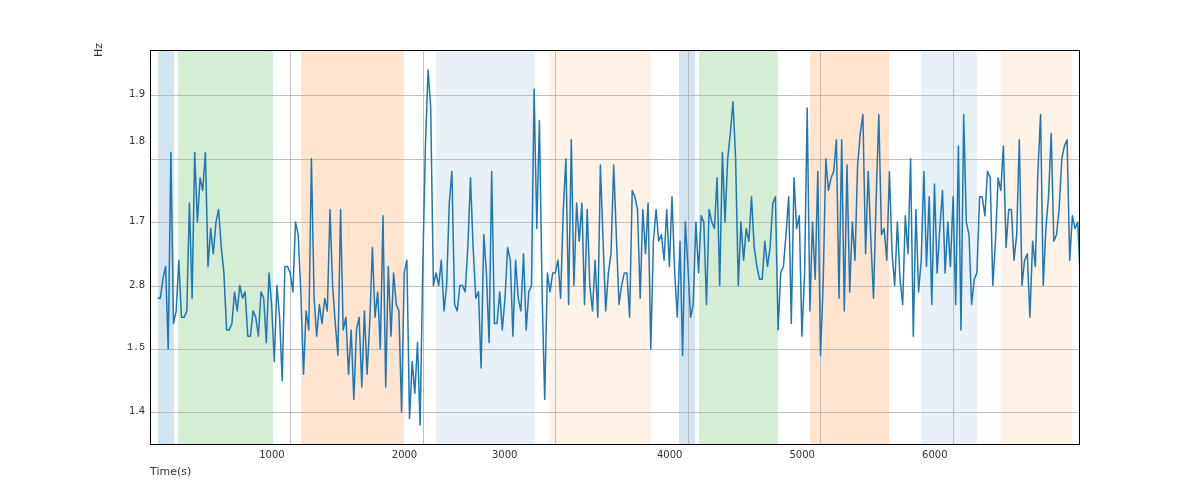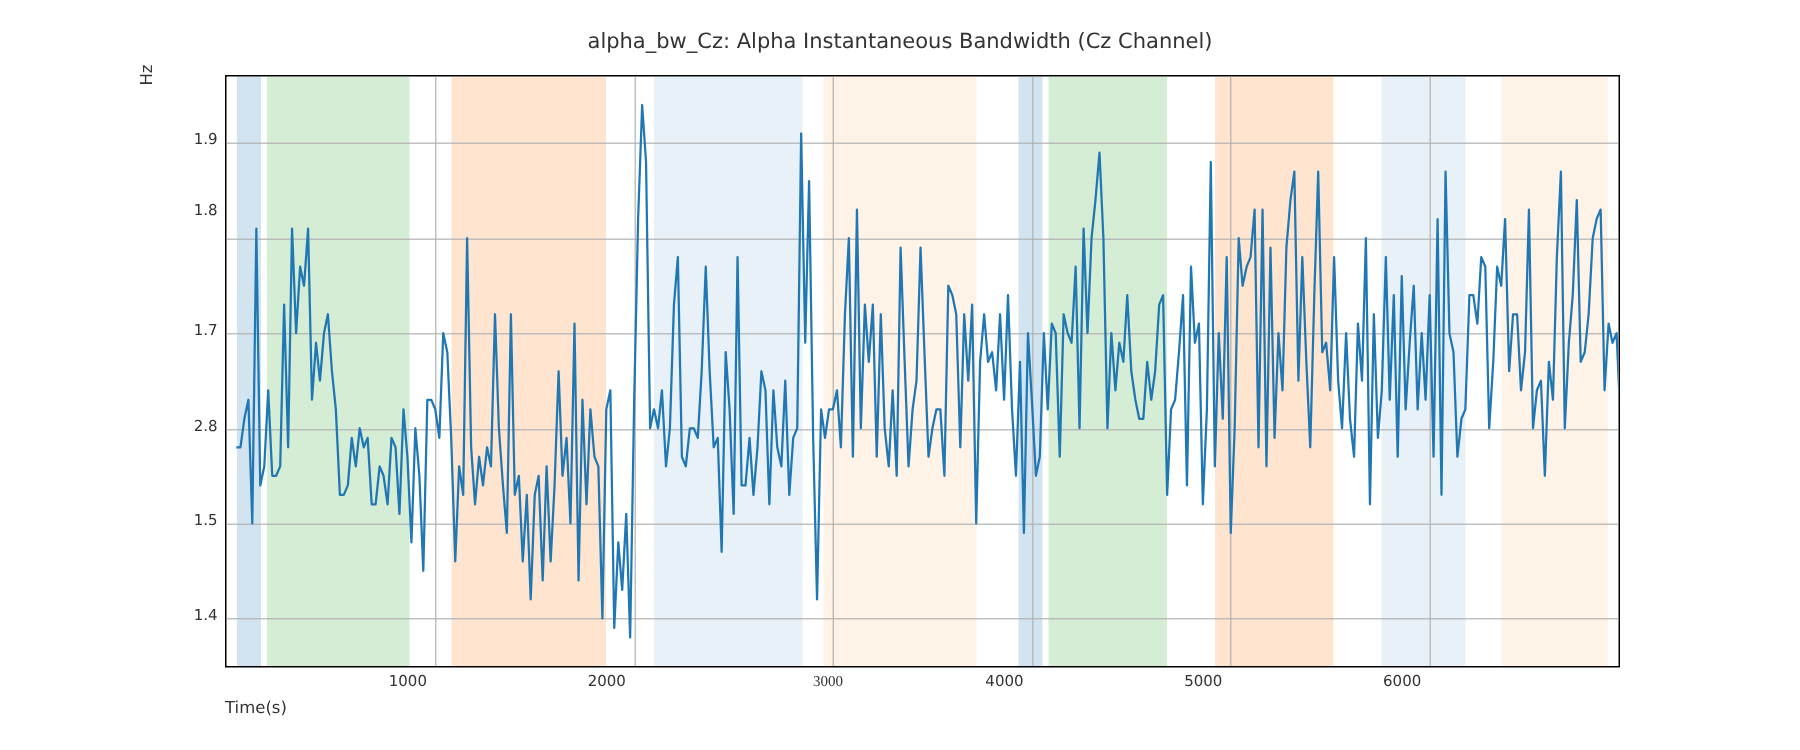--- a/index.html
+++ b/index.html
@@ -101,21 +101,20 @@
     height: 0;
     border-top: 1px solid #b0b0b0;
     opacity: 0.8;
   }
 </style>
 </head>
 <body>
 
 <div class="figure">
 
-  <div class="title">alpha_bw_Cz: Alpha Instantaneous Bandwidth (Cz Channel)</div>
 
   <div class="ylabel">Hz</div>
   <div class="xlabel">Time(s)</div>
 
   <div class="axes" id="axes">
 
   <div class="span-rect" style="left: 6.62857px; width: 15.9086px; background: rgb(31, 119, 180); opacity: 0.2;"></div>
       <div class="span-rect" style="left: 26.5143px; width: 95.4514px; background: rgb(44, 160, 44); opacity: 0.2;"></div>
       <div class="span-rect" style="left: 149.806px; width: 103.406px; background: rgb(255, 127, 14); opacity: 0.2;"></div>
       <div class="span-rect" style="left: 285.029px; width: 99.4286px; background: rgb(31, 119, 180); opacity: 0.1;"></div>
@@ -138,27 +137,27 @@
       <div class="gridline-h" style="top: 107.758px;"></div>
       <div class="gridline-h" style="top: 44.371px;"></div>
       <svg class="plot" viewBox="0 0 928 393">
         <path d="M6.6 247.2 L9.3 247.2 L11.9 228.2 L14.6 215.5 L17.2 297.9 L19.9 101.4 L22.5 272.6 L25.2 259.9 L27.8 209.2 L30.5 266.2 L33.1 266.2 L35.8 259.9 L38.4 152.1 L41.1 247.2 L43.7 101.4 L46.4 171.1 L49.1 126.8 L51.7 139.5 L54.4 101.4 L57.0 215.5 L59.7 177.5 L62.3 202.8 L65.0 171.1 L67.6 158.5 L70.3 196.5 L72.9 221.9 L75.6 278.9 L78.2 278.9 L80.9 272.6 L83.5 240.9 L86.2 259.9 L88.8 234.5 L91.5 247.2 L94.1 240.9 L96.8 285.2 L99.4 285.2 L102.1 259.9 L104.7 266.2 L107.4 285.2 L110.0 240.9 L112.7 247.2 L115.3 291.6 L118.0 221.9 L120.6 253.5 L123.3 310.6 L125.9 234.5 L128.6 266.2 L131.2 329.6 L133.9 215.5 L136.5 215.5 L139.2 221.9 L141.9 240.9 L144.5 171.1 L147.2 183.8 L149.8 240.9 L152.5 323.3 L155.1 259.9 L157.8 278.9 L160.4 107.8 L163.1 247.2 L165.7 285.2 L168.4 253.5 L171.0 272.6 L173.7 247.2 L176.3 259.9 L179.0 158.5 L181.6 234.5 L184.3 272.6 L186.9 304.3 L189.6 158.5 L192.2 278.9 L194.9 266.2 L197.5 323.3 L200.2 278.9 L202.8 348.6 L205.5 278.9 L208.1 266.2 L210.8 336.0 L213.4 259.9 L216.1 323.3 L218.7 272.6 L221.4 196.5 L224.0 266.2 L226.7 240.9 L229.3 297.9 L232.0 164.8 L234.7 336.0 L237.3 215.5 L240.0 285.2 L242.6 221.9 L245.3 253.5 L247.9 259.9 L250.6 361.3 L253.2 221.9 L255.9 209.2 L258.5 367.6 L261.2 310.6 L263.8 342.3 L266.5 291.6 L269.1 374.0 L271.8 215.5 L274.4 95.1 L277.1 19.0 L279.7 57.0 L282.4 234.5 L285.0 221.9 L287.7 234.5 L290.3 209.2 L293.0 259.9 L295.6 234.5 L298.3 152.1 L300.9 120.4 L303.6 253.5 L306.2 259.9 L308.9 234.5 L311.5 234.5 L314.2 240.9 L316.8 196.5 L319.5 126.8 L322.1 196.5 L324.8 247.2 L327.5 240.9 L330.1 316.9 L332.8 183.8 L335.4 221.9 L338.1 291.6 L340.7 120.4 L343.4 272.6 L346.0 272.6 L348.7 240.9 L351.3 278.9 L354.0 247.2 L356.6 196.5 L359.3 209.2 L361.9 285.2 L364.6 209.2 L367.2 247.2 L369.9 259.9 L372.5 202.8 L375.2 278.9 L377.8 240.9 L380.5 234.5 L383.1 38.0 L385.8 177.5 L388.4 69.7 L391.1 240.9 L393.7 348.6 L396.4 221.9 L399.0 240.9 L401.7 221.9 L404.3 221.9 L407.0 209.2 L409.6 247.2 L412.3 158.5 L414.9 107.8 L417.6 253.5 L420.3 88.7 L422.9 234.5 L425.6 152.1 L428.2 190.2 L430.9 152.1 L433.5 253.5 L436.2 158.5 L438.8 234.5 L441.5 259.9 L444.1 209.2 L446.8 266.2 L449.4 114.1 L452.1 190.2 L454.7 259.9 L457.4 221.9 L460.0 202.8 L462.7 114.1 L465.3 183.8 L468.0 253.5 L470.6 234.5 L473.3 221.9 L475.9 221.9 L478.6 266.2 L481.2 139.5 L483.9 145.8 L486.5 158.5 L489.2 247.2 L491.8 158.5 L494.5 202.8 L497.1 152.1 L499.8 297.9 L502.4 190.2 L505.1 158.5 L507.7 190.2 L510.4 183.8 L513.1 209.2 L515.7 158.5 L518.4 215.5 L521.0 145.8 L523.7 221.9 L526.3 266.2 L529.0 190.2 L531.6 304.3 L534.3 171.1 L536.9 215.5 L539.6 266.2 L542.2 253.5 L544.9 171.1 L547.5 221.9 L550.2 164.8 L552.8 171.1 L555.5 253.5 L558.1 158.5 L560.8 171.1 L563.4 177.5 L566.1 126.8 L568.7 234.5 L571.4 101.4 L574.0 171.1 L576.7 107.8 L579.3 82.4 L582.0 50.7 L584.6 107.8 L587.3 234.5 L589.9 171.1 L592.6 209.2 L595.2 177.5 L597.9 190.2 L600.5 145.8 L603.2 196.5 L605.9 215.5 L608.5 228.2 L611.2 228.2 L613.8 190.2 L616.5 215.5 L619.1 196.5 L621.8 152.1 L624.4 145.8 L627.1 278.9 L629.7 221.9 L632.4 215.5 L635.0 183.8 L637.7 145.8 L640.3 272.6 L643.0 126.8 L645.6 177.5 L648.3 164.8 L650.9 285.2 L653.6 221.9 L656.2 57.0 L658.9 259.9 L661.5 171.1 L664.2 228.2 L666.8 120.4 L669.5 304.3 L672.1 234.5 L674.8 107.8 L677.4 139.5 L680.1 126.8 L682.7 120.4 L685.4 88.7 L688.0 247.2 L690.7 88.7 L693.3 259.9 L696.0 114.1 L698.7 240.9 L701.3 171.1 L704.0 209.2 L706.6 114.1 L709.3 82.4 L711.9 63.4 L714.6 202.8 L717.2 120.4 L719.9 190.2 L722.5 247.2 L725.2 145.8 L727.8 63.4 L730.5 183.8 L733.1 177.5 L735.8 209.2 L738.4 120.4 L741.1 202.8 L743.7 234.5 L746.4 171.1 L749.0 228.2 L751.7 253.5 L754.3 164.8 L757.0 202.8 L759.6 107.8 L762.3 285.2 L764.9 158.5 L767.6 240.9 L770.2 209.2 L772.9 120.4 L775.5 215.5 L778.2 145.8 L780.8 253.5 L783.5 133.1 L786.1 221.9 L788.8 177.5 L791.5 139.5 L794.1 221.9 L796.8 171.1 L799.4 215.5 L802.1 145.8 L804.7 253.5 L807.4 95.1 L810.0 278.9 L812.7 63.4 L815.3 171.1 L818.0 183.8 L820.6 253.5 L823.3 228.2 L825.9 221.9 L828.6 145.8 L831.2 145.8 L833.9 164.8 L836.5 120.4 L839.2 126.8 L841.8 234.5 L844.5 190.2 L847.1 126.8 L849.8 139.5 L852.4 95.1 L855.1 196.5 L857.7 158.5 L860.4 158.5 L863.0 209.2 L865.7 183.8 L868.3 88.7 L871.0 234.5 L873.6 209.2 L876.3 202.8 L878.9 266.2 L881.6 190.2 L884.3 215.5 L886.9 120.4 L889.6 63.4 L892.2 234.5 L894.9 177.5 L897.5 145.8 L900.2 82.4 L902.8 190.2 L905.5 183.8 L908.1 158.5 L910.8 107.8 L913.4 95.1 L916.1 88.7 L918.7 209.2 L921.4 164.8 L924.0 177.5 L926.7 171.1 L929.3 228.2 L932.0 221.9 " fill="none" stroke="#1f77b4" stroke-width="1.5" stroke-linejoin="round"></path>
       </svg>
     </div>
 
   <div id="xtick-container">
       <div class="xtick-label" style="left: 289.2px;">1000</div>
       <div class="xtick-label" style="left: 421.771px;">2000</div>
-      <div class="xtick-label" style="left: 572px; font-family: Liberation Serif, serif;">3000</div>
+      <div class="xtick-label" style="left: 522px;">3000</div>
       <div class="xtick-label" style="left: 686.914px;">4000</div>
       <div class="xtick-label" style="left: 819.486px;">5000</div>
       <div class="xtick-label" style="left: 952.057px;">6000</div>
     </div>
   <div id="ytick-container">
       <div class="ytick-label" style="top: 405.306px;">1.4</div>
-      <div class="ytick-label" style="top: 341.919px;">1.5</div>
+      <div class="ytick-label" style="top: 341.919px; font-family: Liberation Mono, monospace;">1.5</div>
       <div class="ytick-label" style="top: 278.532px;">2.8</div>
       <div class="ytick-label" style="top: 215.145px;">1.7</div>
       <div class="ytick-label" style="top: 135px;">1.8</div>
       <div class="ytick-label" style="top: 88.371px;">1.9</div>
     </div>
 
 </div>
 
 </body></html>

